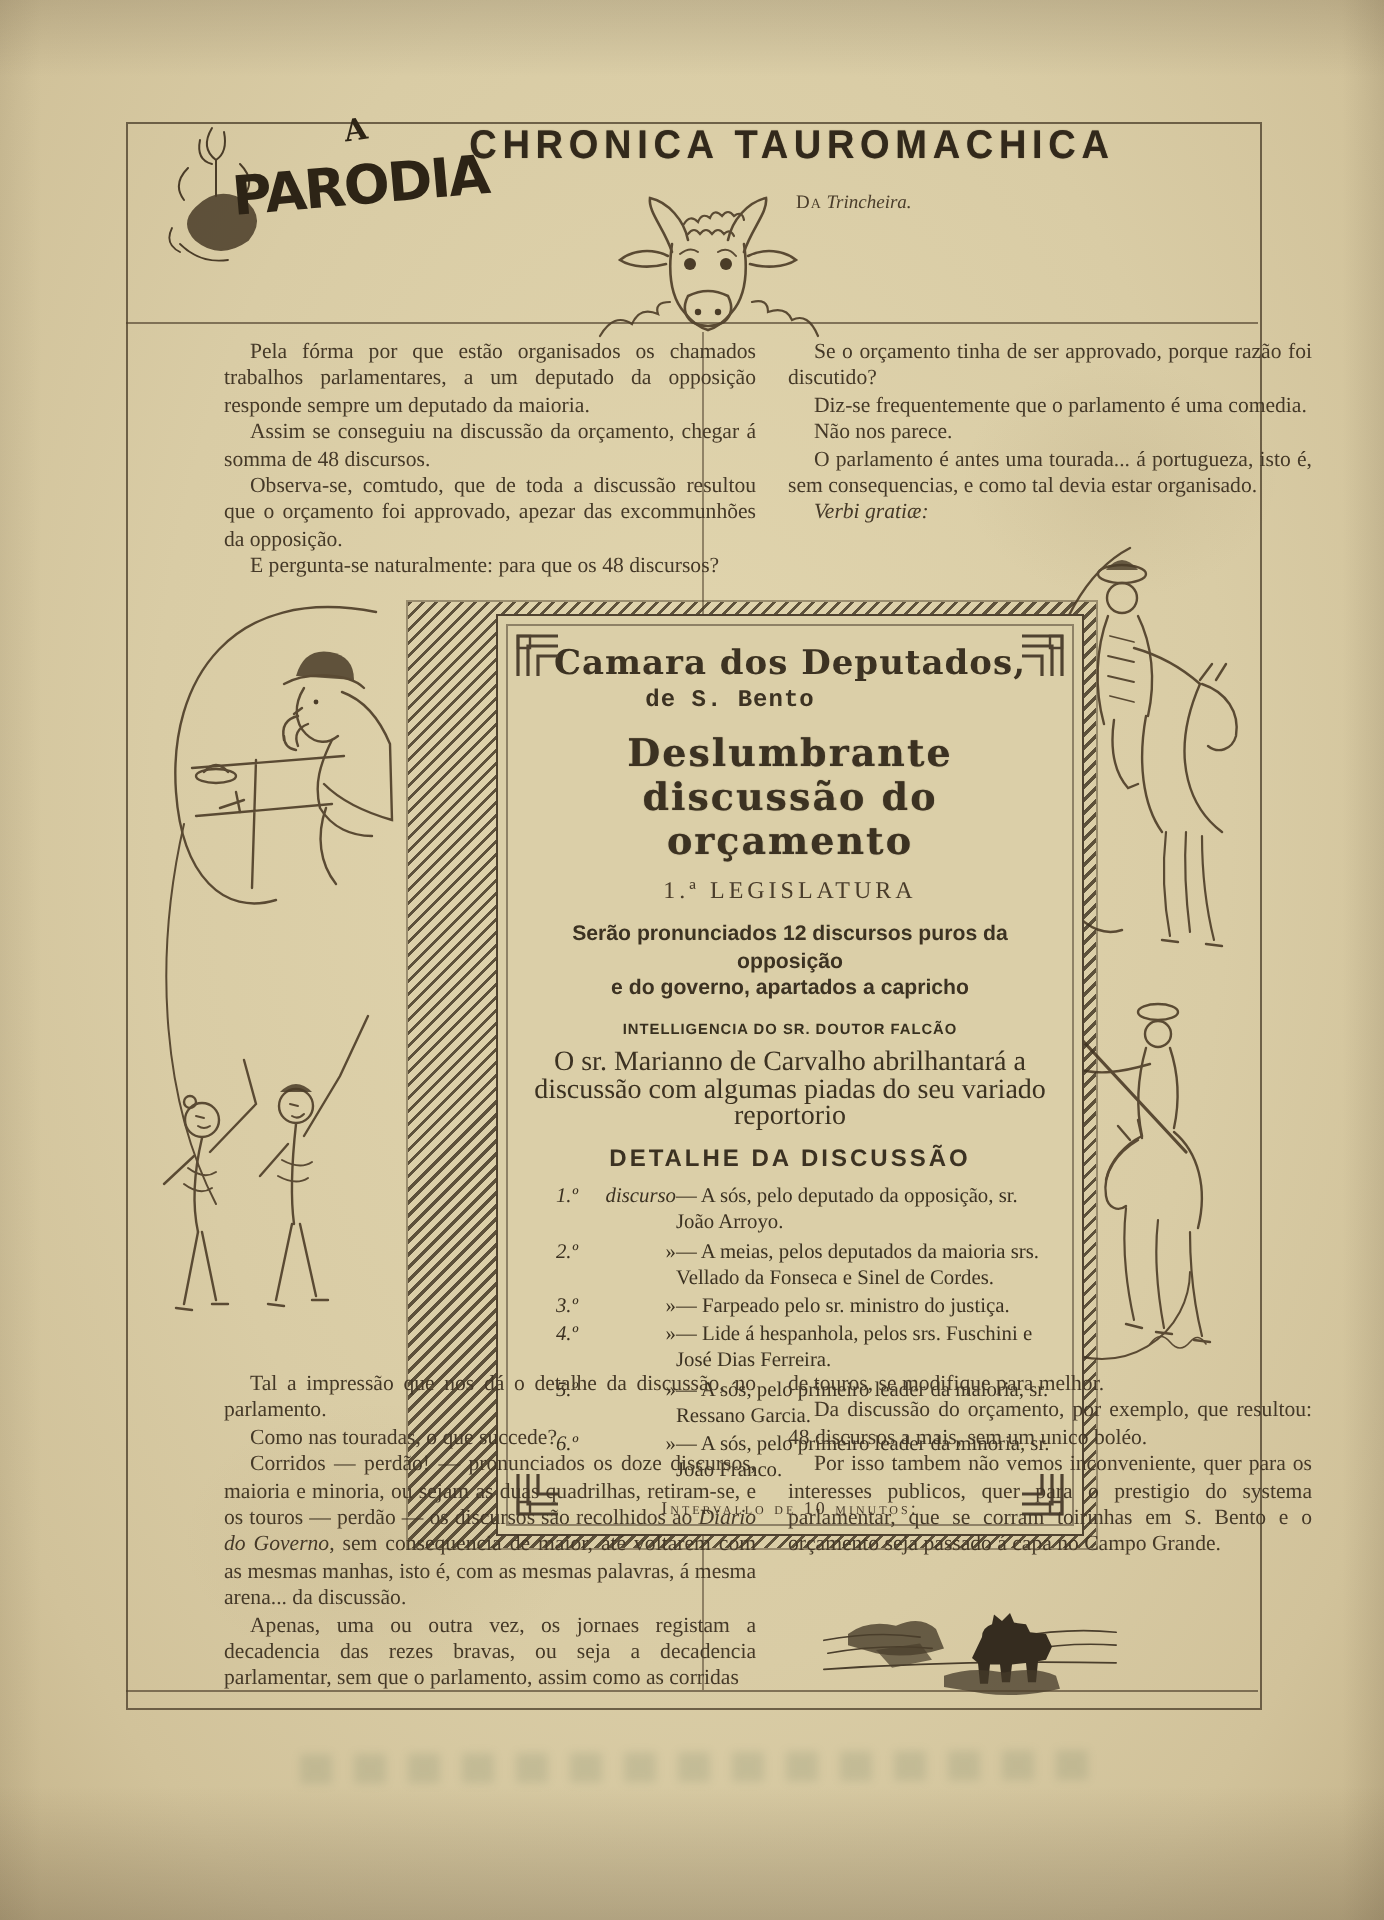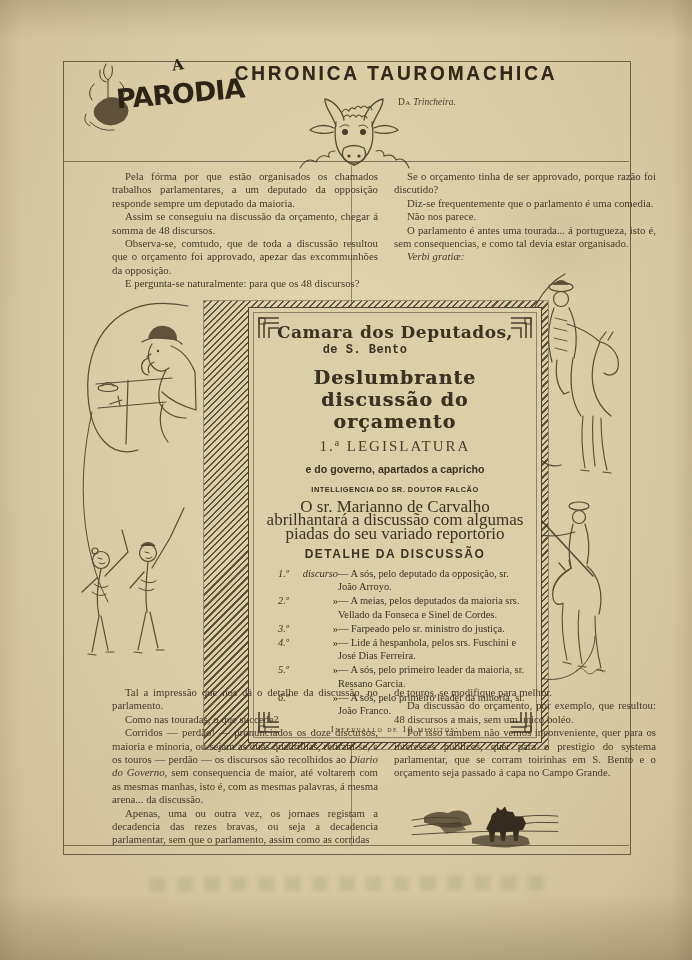--- a/index.html
+++ b/index.html
@@ -42,24 +42,24 @@
     padding:12px 16px 8px 16px;text-align:center;color:#3c3222;margin-left:38px;}
   .corner{position:absolute;width:26px;height:26px;}
   .corner svg{width:100%;height:100%;}
   .c-tl{left:7px;top:7px;}
   .c-tr{right:7px;top:7px;transform:scaleX(-1);}
   .c-bl{left:7px;bottom:7px;transform:scaleY(-1);}
   .c-br{right:7px;bottom:7px;transform:scale(-1,-1);}
   .po-title{font-family:"DejaVu Serif",serif;font-weight:700;font-size:17px;letter-spacing:.5px;margin-top:2px;}
   .po-title2{font-family:Liberation Mono, monospace;font-weight:700;font-size:12px;letter-spacing:.5px;text-align:center;padding-right:60px;margin-top:1px;}
   .po-headline{font-family:"DejaVu Serif",serif;font-weight:700;font-size:19px;letter-spacing:1px;margin-top:9px;text-shadow:0 0 .5px rgba(60,50,34,.7);}
-  .po-leg{font-size:15px;letter-spacing:2px;margin-top:6px;color:#4a3d2b;}
+  .po-leg{font-size:12px;letter-spacing:2px;margin-top:6px;color:#4a3d2b;}
   .po-ann{font-family:"Liberation Sans",sans-serif;font-weight:700;font-size:10.6px;line-height:13.6px;margin-top:8px;}
   .po-sub{font-family:"Liberation Sans",sans-serif;font-weight:700;font-size:7.4px;letter-spacing:.5px;margin-top:8px;color:#38301f;}
-  .po-lead{font-size:17px;line-height:13.8px;margin-top:6px;}
+  .po-lead{font-size:14px;line-height:13.8px;margin-top:6px;}
   .po-detail{font-family:"Liberation Sans",sans-serif;font-weight:700;font-size:12px;letter-spacing:1.5px;margin-top:6px;}
   .po-list{margin-top:6px;text-align:left;font-size:10.4px;line-height:13.2px;}
   .po-item{display:flex;margin-top:1px;}
   .li-num{flex:none;width:24px;text-align:right;padding-right:3px;font-style:italic;}
   .li-mark{flex:none;width:46px;text-align:right;}
   .li-text{flex:1;}
   .po-footer{font-variant:small-caps;letter-spacing:1.5px;font-size:9px;margin-top:7px;color:#46392a;}
 
   .illus{position:absolute;}
   .illus svg{display:block;width:100%;height:100%;}
@@ -244,20 +244,21 @@
               <path d="M13 23 V13 H23"></path>
               <path d="M3 3 h6 v6 h-6 z" stroke-width="1.2"></path>
             </g>
           </svg></div>
 
       <div class="po-title">Camara dos Deputados,</div>
       <div class="po-title2">de S. Bento</div>
       <div class="po-headline">Deslumbrante discussão do orçamento</div>
       <div class="po-leg">1.ª LEGISLATURA</div>
       <div class="po-ann">
+        <div>Serão pronunciados 12 discursos puros da opposição</div>
         <div>e do governo, apartados a capricho</div>
       </div>
       <div class="po-sub">INTELLIGENCIA DO SR. DOUTOR FALCÃO</div>
       <div class="po-lead">O sr. Marianno de Carvalho abrilhantará a discussão com algumas piadas do seu variado reportorio</div>
       <div class="po-detail">DETALHE DA DISCUSSÃO</div>
 
       <div class="po-list">
         <div class="po-item">
           <span class="li-num">1.º</span>
           <span class="li-mark ital">discurso</span>

